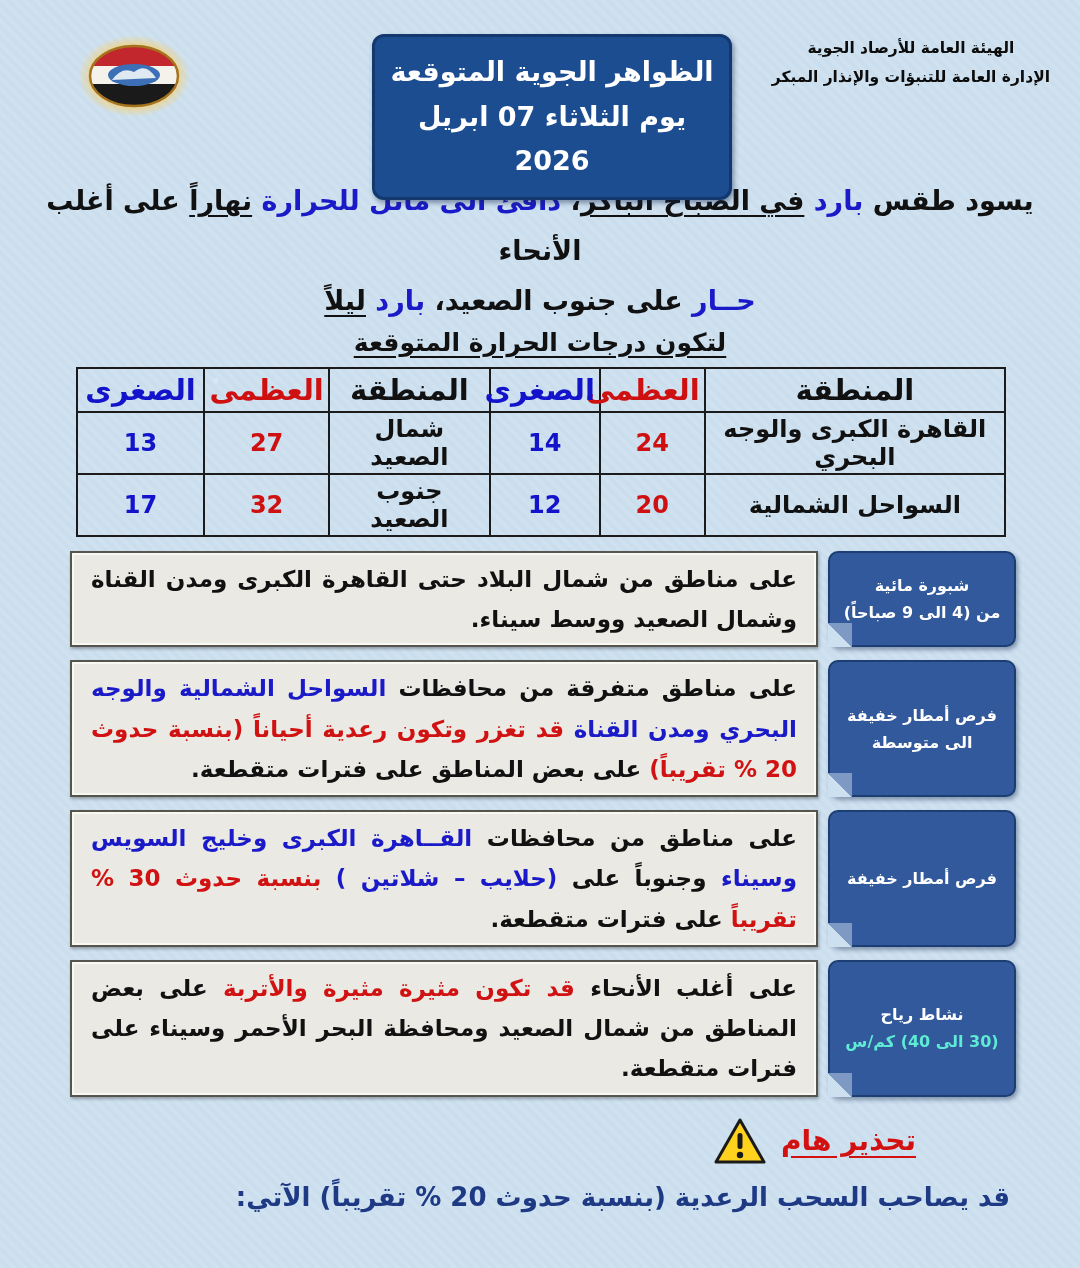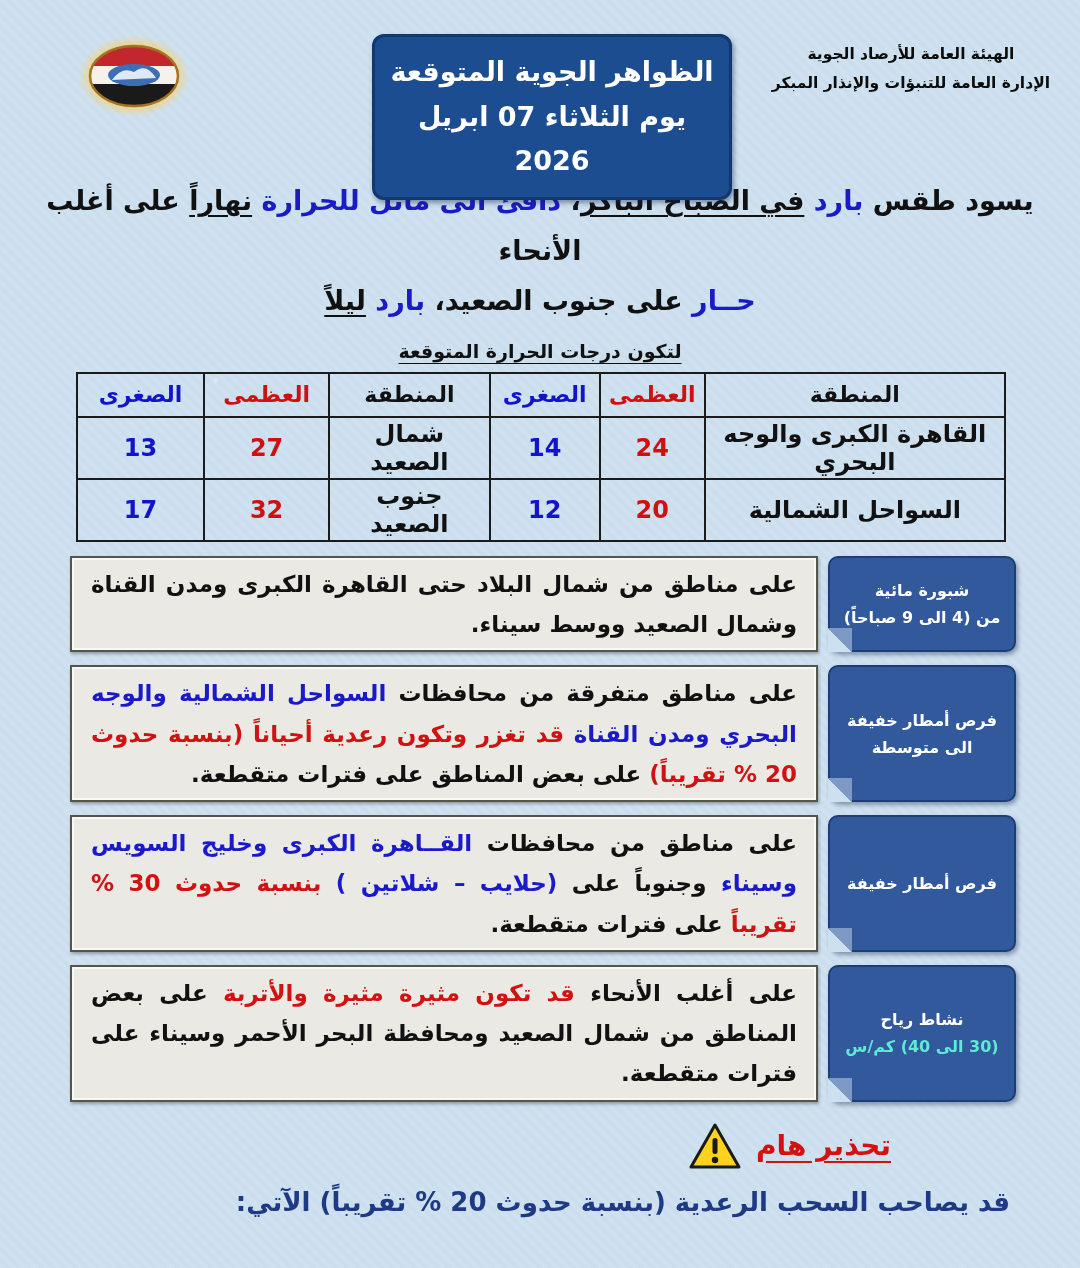--- a/index.html
+++ b/index.html
@@ -11,41 +11,41 @@
       radial-gradient(circle at 20% 30%, rgba(255,255,255,.25) 0 2px, transparent 3px),
       radial-gradient(circle at 70% 60%, rgba(173,199,224,.35) 0 2px, transparent 3px),
       repeating-linear-gradient(45deg, rgba(255,255,255,.05) 0 4px, rgba(160,190,216,.06) 4px 8px);
     font-family:"DejaVu Sans", sans-serif;
     direction:rtl;
     color:#111;
   }
   
   .header { position:relative; height:170px; }
   .authority {
-    position:absolute; top:40px; right:30px; text-align:center;
+    position:absolute; top:34px; right:30px; text-align:center;
     font-size:15.5px; font-weight:bold; line-height:1.9; color:#0c0c0c;
   }
   .title-box {
     position:absolute; top:34px; left:372px; width:360px;
     background:#1d4d91; border:3px solid #12386e; border-radius:12px;
     color:#ffffff; text-align:center; font-size:27px; font-weight:bold;
     line-height:1.65; padding:13px 6px;
     box-shadow:2px 3px 5px rgba(20,40,80,.45);
   }
   .logo-wrap { position:absolute; top:34px; left:76px; width:116px; height:84px; }
   
   .summary { text-align:center; font-size:27px; font-weight:bold; line-height:1.85; margin-top:6px; padding:0 40px; }
   .c-blue { color:#1a1ac8; }
   .c-red  { color:#d11212; }
   .u { text-decoration:underline; text-underline-offset:5px; text-decoration-thickness:2px; }
   
-  .temps-title { text-align:center; font-size:19px; font-weight:bold; margin-top:14px; text-decoration:underline; text-underline-offset:5px; }
+  .temps-title { text-align:center; font-size:25px; font-weight:bold; margin-top:2px; text-decoration:underline; text-underline-offset:5px; }
   table.temps { border-collapse:collapse; table-layout:fixed; width:930px; margin:10px 74px 0 76px; }
   table.temps th, table.temps td { border:2px solid #1b1b1b; text-align:center; font-weight:bold; padding:2px 4px; }
-  table.temps th { font-size:22px; height:44px; }
+  table.temps th { font-size:29px; height:44px; }
   table.temps td { font-size:24px; height:44px; }
   .h-red { color:#cf1010; } .h-blue { color:#1313cc; }
   .v-red { color:#cf1010;border-radius:18px; } .v-blue { color:#1313cc; }
   
   .sections { margin:14px 64px 0 70px; }
   .section { display:flex; gap:10px; margin-bottom:13px; align-items:stretch; min-height:96px; }
   .tag {
     flex:0 0 188px; position:relative;
     background:#31599b; border:2px solid #1c3e73; border-radius:10px;
     color:#fff; font-size:16px; font-weight:bold; text-align:center;
@@ -64,21 +64,21 @@
   .tag-line:empty { display:none; }
   .c-yellow { color:#5eead4; }
   .box {
     flex:1; background:#eae9e3; border:2px solid #55554e;
     box-shadow:inset 0 0 0 2px #f9f9f4, 1px 2px 3px rgba(0,0,0,.3);
     padding:6px 19px; display:flex; align-items:center;
   }
   .box-text { font-size:23px; font-weight:bold; line-height:1.75; text-align:justify; width:100%; }
   
   .warning { margin:20px 70px 0 70px; text-align:right; }
-  .warning-title-row { display:flex; align-items:center; gap:14px; margin-right:119px; }
+  .warning-title-row { display:flex; align-items:center; gap:14px; margin-right:94px; }
   .warning-title { color:#d41111; font-size:28px; font-weight:bold; text-decoration:underline; text-underline-offset:6px; }
   .warning-intro { color:#1f3a85; font-size:26px; font-weight:bold; margin-top:10px; line-height:1.7; }
 </style>
 </head>
 <body>
 
 <div class="page">
 
   <div class="header">
     <div class="logo-wrap">

